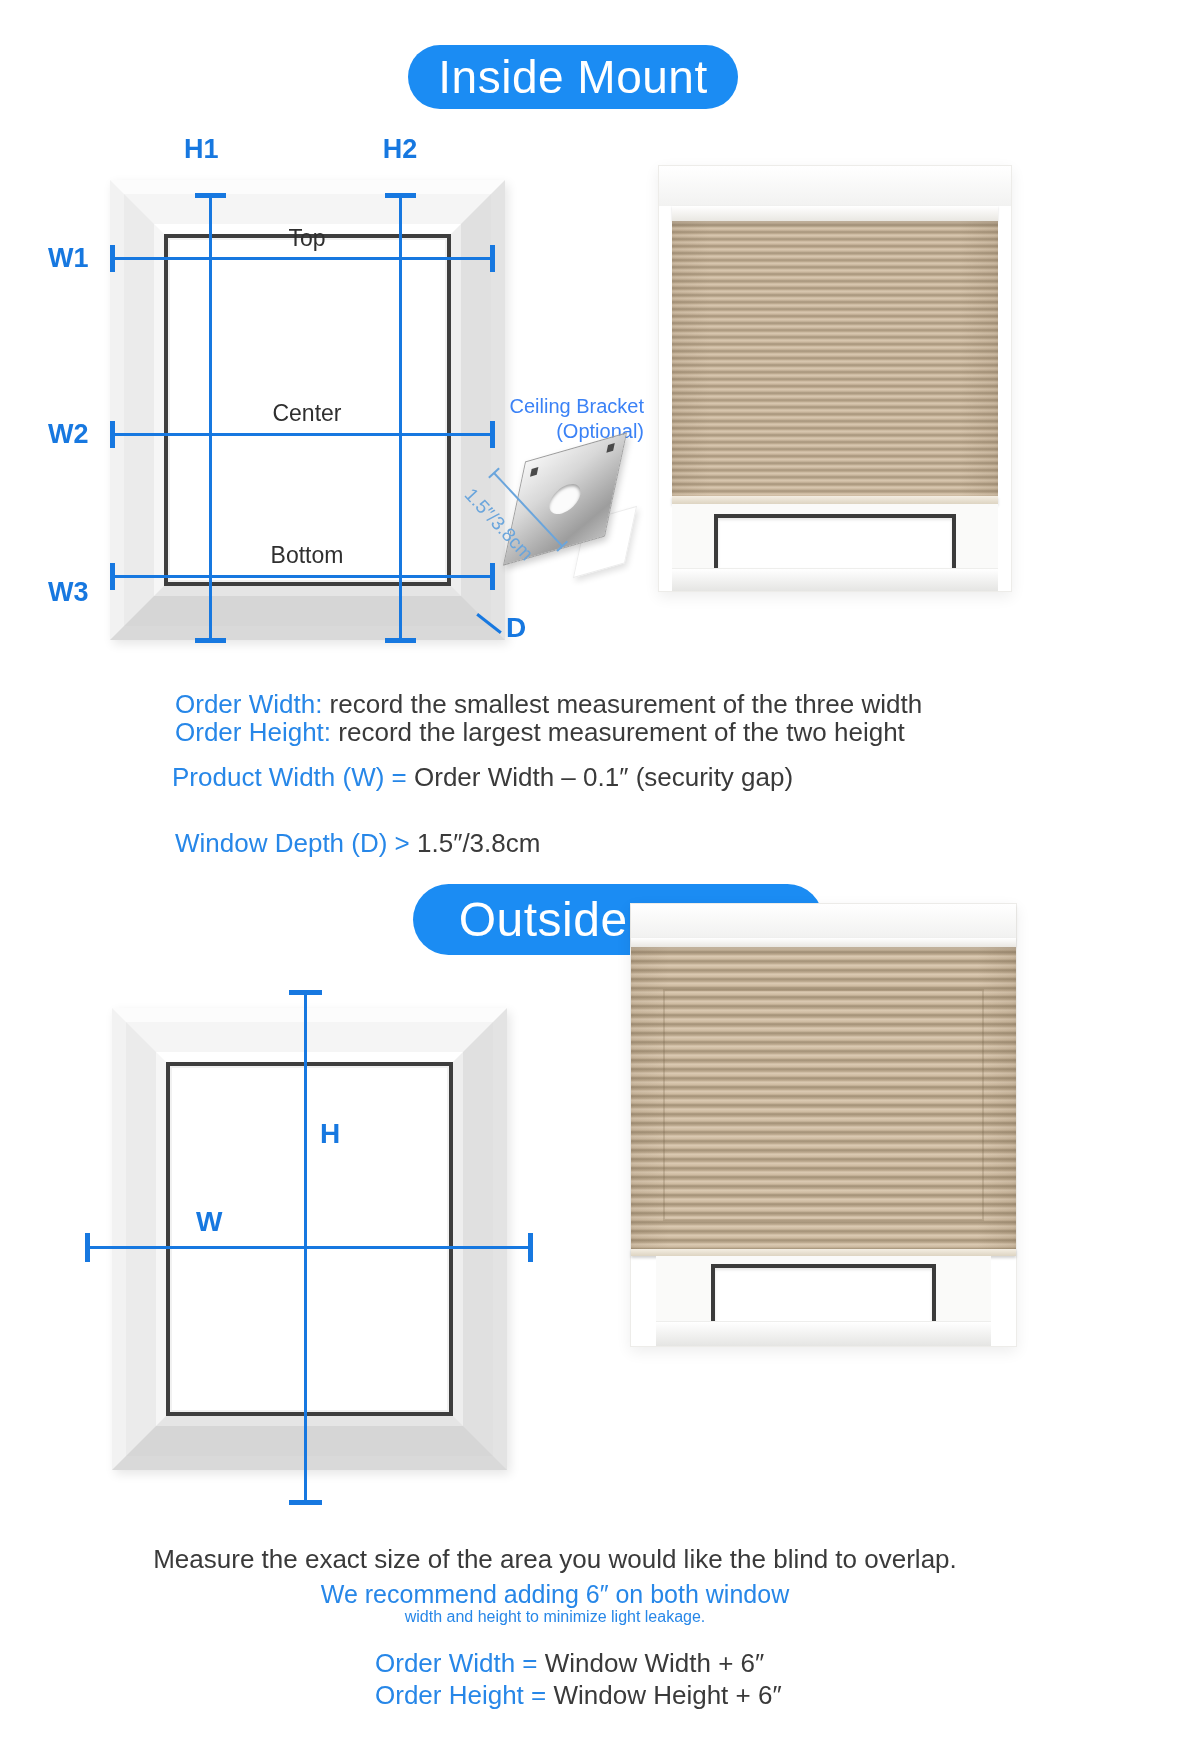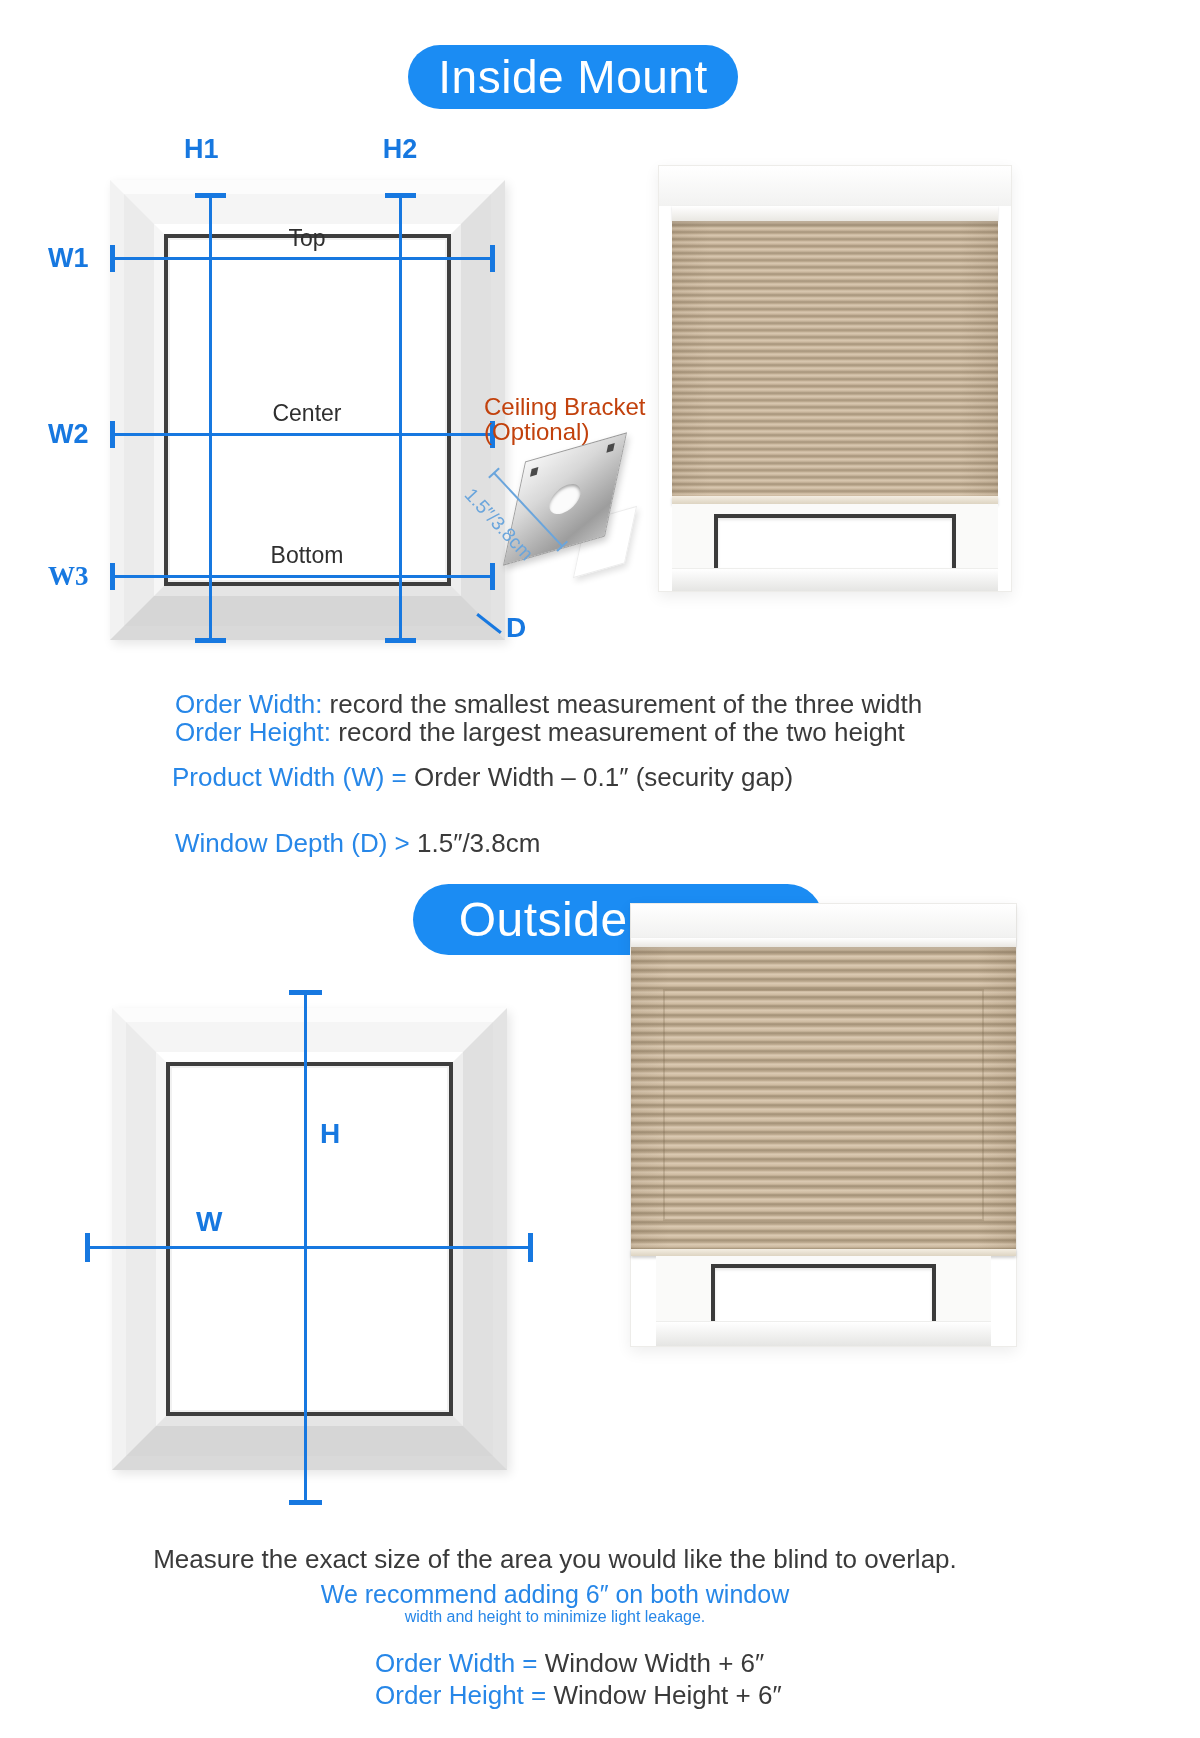--- a/index.html
+++ b/index.html
@@ -41,21 +41,21 @@
   .glass-strip{position:absolute;border:4px solid #3b3b3b;background:#ffffff;box-shadow:inset 0 2px 3px rgba(0,0,0,0.10);}
   .sill{position:absolute;left:0;right:0;bottom:0;background:linear-gradient(#ffffff,#e5e5e3);border-top:1px solid #eeeeec;}
 
   
   .note{position:absolute;font-size:26px;color:#3a3a3a;white-space:nowrap;}
   .note .nb{color:#2787e8;}
   .cnote{position:absolute;left:5px;width:1100px;text-align:center;font-size:26px;white-space:nowrap;}
   .blue-text{color:#2787e8;}
 
   
-  .bk-label{position:absolute;color:#c2410c;font-size:24px;text-align:left;line-height:25px;white-space:nowrap;}
+  .bk-label{position:absolute;color:#3b82f6;font-size:20px;text-align:right;line-height:25px;white-space:nowrap;}
   .bk-base{position:absolute;background:#ffffff;border:1px solid #ececec;box-shadow:3px 4px 6px rgba(0,0,0,0.12);
            transform:rotate(-16deg) skewX(-28deg);}
   .bk-plate{position:absolute;background:linear-gradient(150deg,#f6f6f6 0%,#d8d8d8 35%,#9d9d9d 80%,#bdbdbd 100%);
             border:1px solid #9a9a9a;transform:rotate(-16deg) skewX(-28deg);box-shadow:3px 4px 7px rgba(0,0,0,0.20);}
   .bk-hole{position:absolute;background:#fbfbfb;border-radius:50%;box-shadow:inset 0 2px 3px rgba(0,0,0,0.35);}
   .bk-screw{position:absolute;width:7px;height:7px;background:#4a4a4a;}
   .dim-line{position:absolute;background:#6aa5dc;transform-origin:left center;}
   .dim-tick{position:absolute;width:2px;height:14px;top:-6px;background:#6aa5dc;}
   .dim-text{position:absolute;color:#6aa5dc;font-size:19px;white-space:nowrap;transform-origin:left top;}
 </style>
@@ -89,21 +89,21 @@
   <div class="mline" style="left:112px;top:257px;width:383px;height:3px;"></div>
   <div class="mline" style="left:110px;top:245px;width:5px;height:27px;"></div>
   <div class="mline" style="left:490px;top:245px;width:5px;height:27px;"></div>
 
   <div class="mlabel" style="left:48px;top:419px;">W2</div>
   <div class="dlabel" style="left:242px;top:400px;width:130px;">Center</div>
   <div class="mline" style="left:112px;top:433px;width:383px;height:3px;"></div>
   <div class="mline" style="left:110px;top:421px;width:5px;height:27px;"></div>
   <div class="mline" style="left:490px;top:421px;width:5px;height:27px;"></div>
 
-  <div class="mlabel" style="left:48px;top:561px;font-family:Liberation Serif, serif;">W3</div>
+  <div class="mlabel" style="left:48px;top:577px;">W3</div>
   <div class="dlabel" style="left:242px;top:542px;width:130px;">Bottom</div>
   <div class="mline" style="left:112px;top:575px;width:383px;height:3px;"></div>
   <div class="mline" style="left:110px;top:563px;width:5px;height:27px;"></div>
   <div class="mline" style="left:490px;top:563px;width:5px;height:27px;"></div>
 
   <div class="mline" style="left:474px;top:622px;width:30px;height:3px;transform:rotate(38deg);"></div>
   <div class="mlabel" style="left:506px;top:612px;font-size:28px;">D</div>
 
   <div class="bk-label" style="left:484px;top:394px;width:160px;">
     <div>Ceiling Bracket</div>

